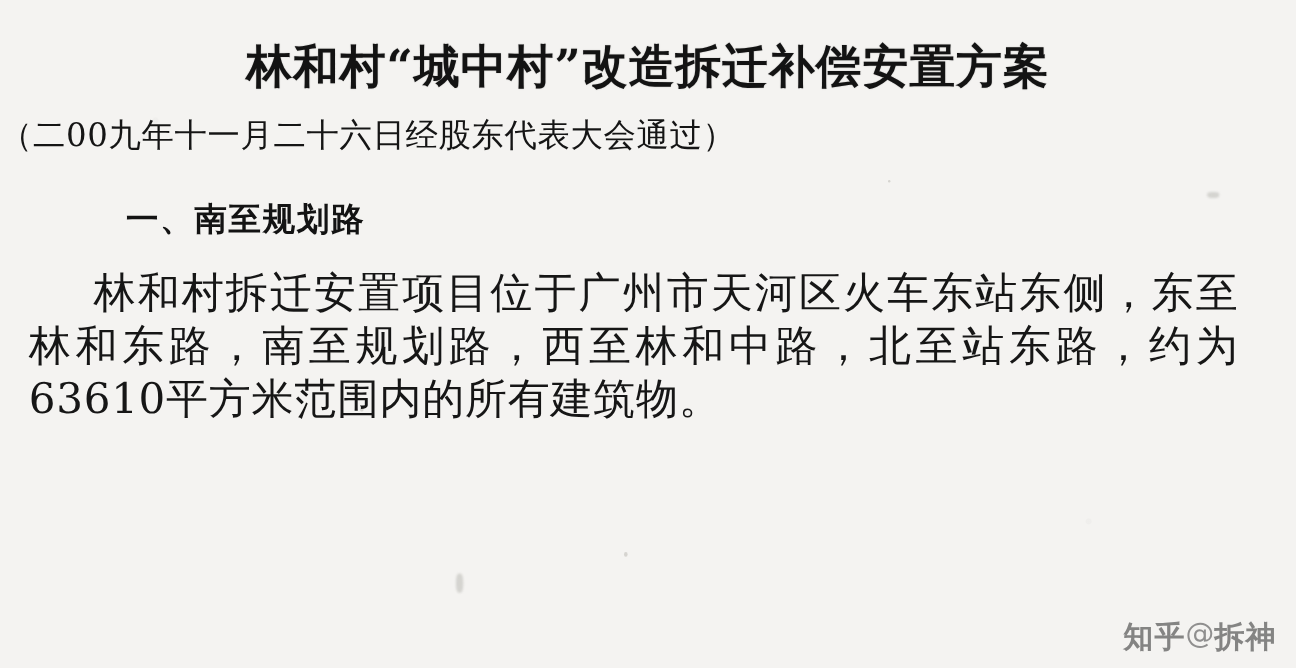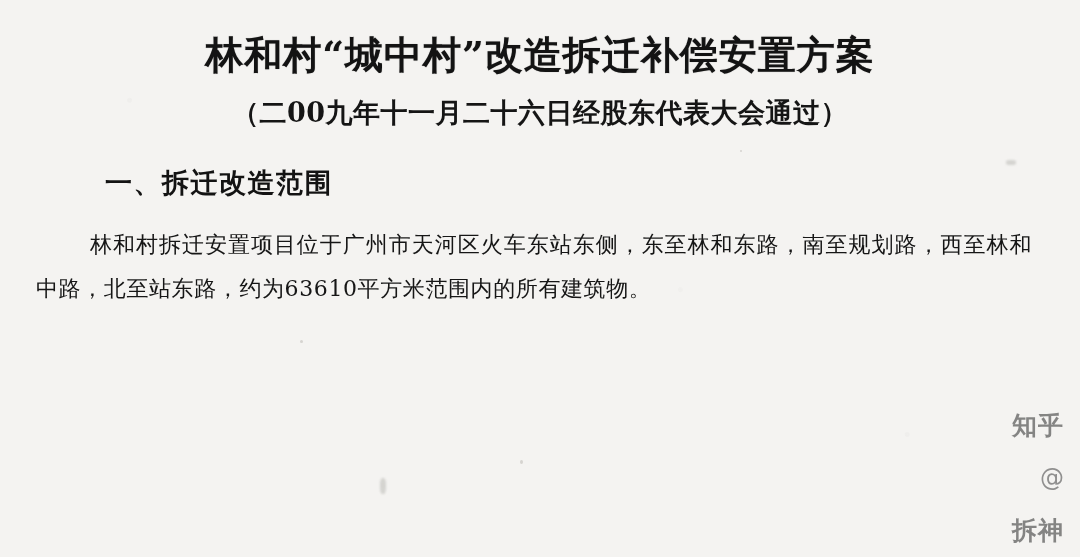--- a/index.html
+++ b/index.html
@@ -37,60 +37,58 @@
     text-align: center;
     font-size: 38px;
     font-weight: bold;
     letter-spacing: 1px;
     color: #131313;
     text-shadow: 0 0 1px rgba(0,0,0,0.35);
     font-family: "DejaVu Serif", "Liberation Serif", serif;
   }
   .subtitle {
     margin: 14px 0 0 0;
-    text-align: center;
     font-size: 27px;
-    font-weight: bold;
+    font-weight: normal;
     color: #151515;
     letter-spacing: 0.5px;
   }
   .para {
     margin: 26px 48px 0 52px;
     font-size: 26.5px;
     line-height: 44px;
     text-align: justify;
     text-indent: 54px;
     letter-spacing: 0.6px;
     color: #161616;
   }
   .section-head {
     margin: 34px 0 0 105px;
     font-size: 27px;
     font-weight: bold;
     letter-spacing: 1.5px;
     color: #131313;
   }
   .para2 {
-    margin: 22px 48px 0 36px;
-    font-size: 22px;
+    margin: 22px 48px 0 24px;
+    font-size: 35px;
     line-height: 44px;
     text-align: justify;
     text-indent: 54px;
     letter-spacing: 0.6px;
     color: #161616;
   }
   .watermark {
     position: absolute;
     right: 16px;
     bottom: 10px;
     display: flex;
-    align-items: flex-end;
-    gap: 22px;
+    align-items: flex-start;
+    gap: 0;
     opacity: 0.72;
-    flex-direction: column;
   }
   .wm-logo {
     font-size: 25px;
     font-weight: bold;
     color: #5a5a5a;
     letter-spacing: 1px;
     font-family: "DejaVu Sans", "Liberation Sans", sans-serif;
   }
   .wm-at {
     font-size: 24px;
@@ -129,21 +127,21 @@
   <div class="smudge" style="left:380px; top:478px; width:6px; height:16px;"></div>
   <div class="smudge" style="left:1006px; top:160px; width:10px; height:5px;"></div>
 
   <div class="doc">
 
     <h1 class="title">林和村“城中村”改造拆迁补偿安置方案</h1>
 
     <div class="subtitle">（二00九年十一月二十六日经股东代表大会通过）</div>
 
 
-    <h2 class="section-head">一、拆迁改造范围</h2>
+    <h2 class="section-head">一、南至规划路</h2>
 
     <p class="para2">林和村拆迁安置项目位于广州市天河区火车东站东侧，东至林和东路，南至规划路，西至林和中路，北至站东路，约为63610平方米范围内的所有建筑物。</p>
 
   </div>
 
   <div class="watermark">
     <span class="wm-logo">知乎</span>
     <span class="wm-at">@</span>
     <span class="wm-name">拆神</span>
   </div>

